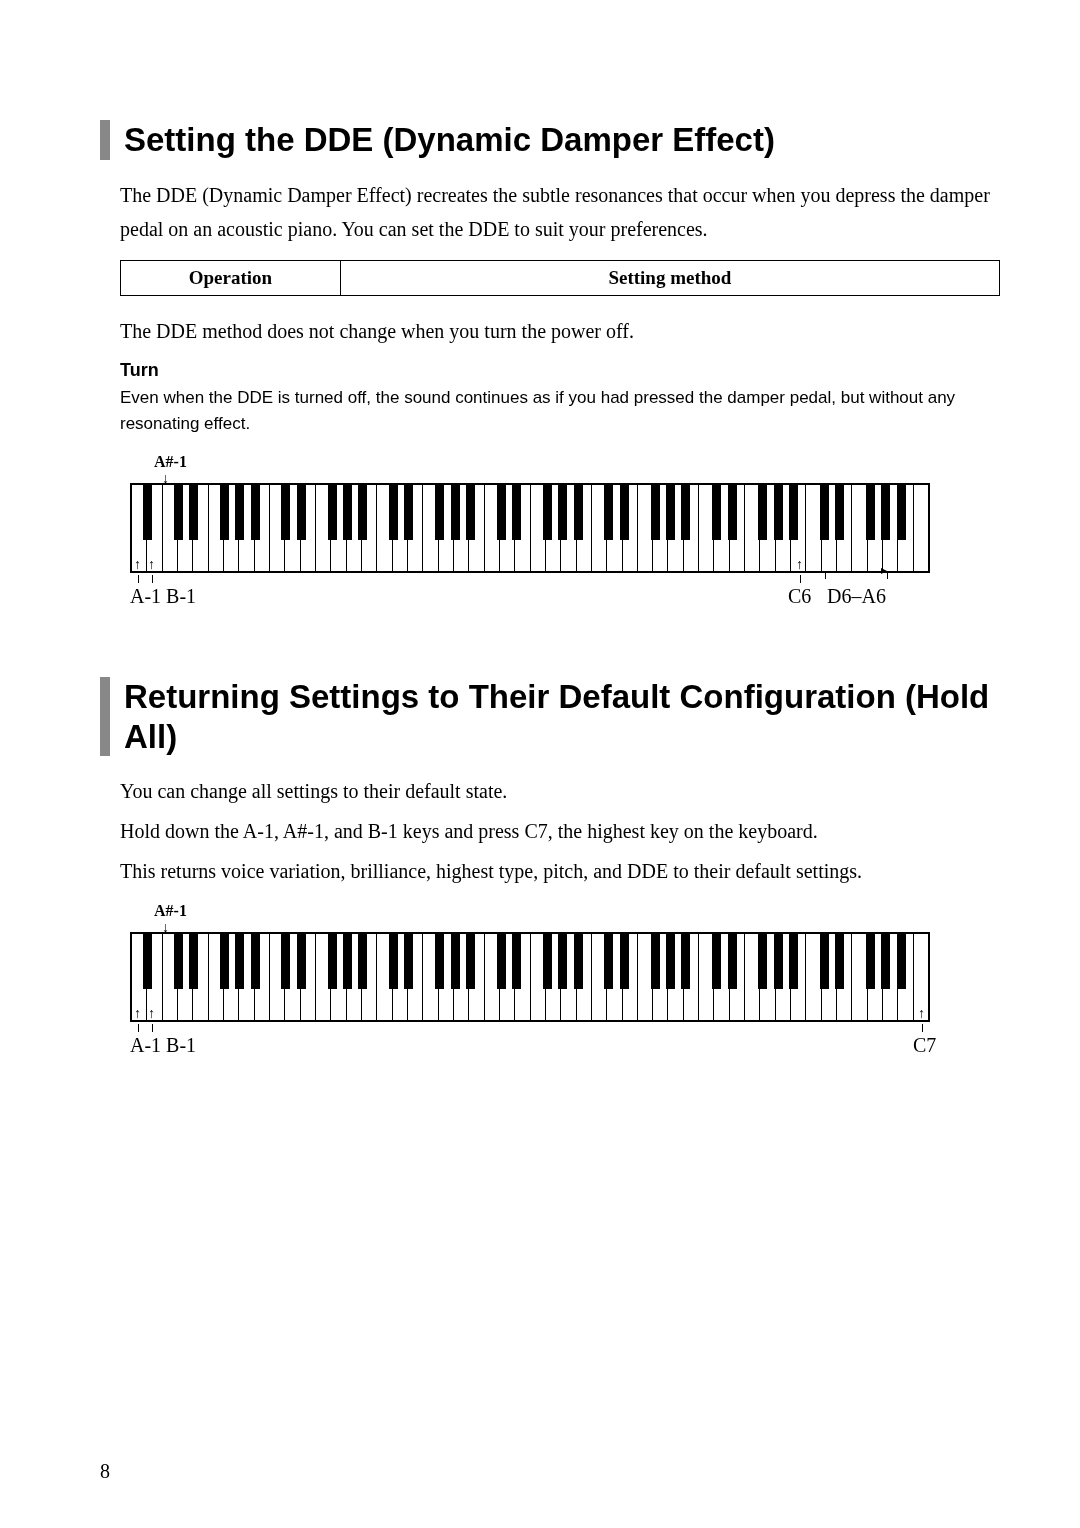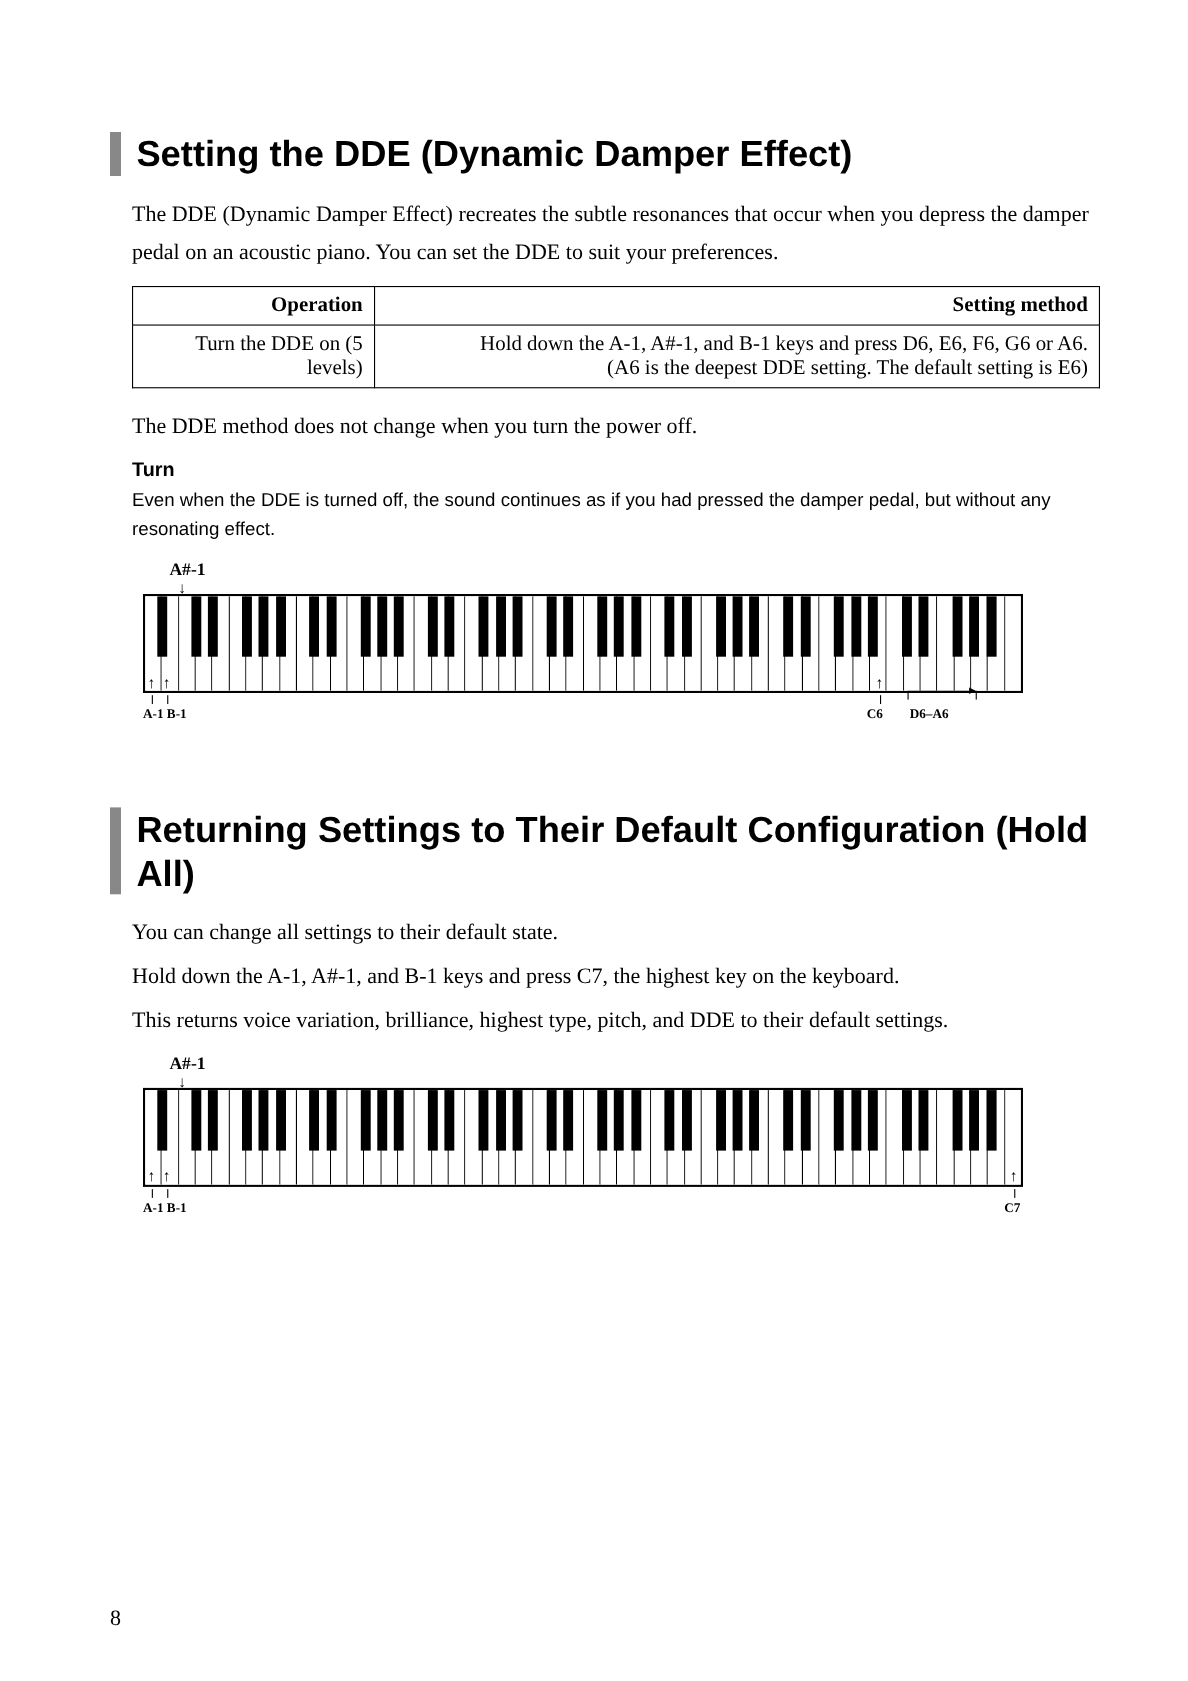--- a/index.html
+++ b/index.html
@@ -31,21 +31,21 @@
   }
   table {
     border-collapse: collapse;
     width: 100%;
     margin: 14px 0 10px 20px;
     width: calc(100% - 20px);
   }
   th, td {
     border: 1px solid #000;
     padding: 6px 10px;
-    text-align: right;
+    text-align: center;
     vertical-align: top;
     font-size: 19px;
   }
   th {
     font-weight: bold;
     font-family: Georgia, serif;
     background: #fff;
   }
   .note-heading {
     font-family: Arial, Helvetica, sans-serif;
@@ -65,22 +65,22 @@
     width: 800px;
   }
   .kbd-label-top {
     font-family: Georgia, serif;
     font-weight: bold;
     font-size: 16px;
     position: absolute;
   }
   .kbd-label-bot {
     font-family: Georgia, serif;
-    font-weight: bold;
-    font-size: 12px;
+    font-weight: normal;
+    font-size: 20px;
     position: absolute;
   }
   .keyboard {
     border: 2px solid #000;
     height: 90px;
     width: 800px;
     position: relative;
     background: #fff;
     overflow: hidden;
   }
@@ -143,25 +143,20 @@
 
 <h1>Setting the DDE (Dynamic Damper Effect)</h1>
 
 <p class="body">The DDE (Dynamic Damper Effect) recreates the subtle resonances that occur when you depress the damper pedal on an acoustic piano. You can set the DDE to suit your preferences.</p>
 
 <table>
   <tbody>
       <tr>
     <th style="width:25%;">Operation</th>
     <th>Setting method</th>
-  </tr>
-  <tr>
-    <td>Turn the DDE on (5 levels)</td>
-    <td style="white-space:pre-line;">Hold down the A-1, A#-1, and B-1 keys and press D6, E6, F6, G6 or A6.
-(A6 is the deepest DDE setting. The default setting is E6)</td>
   </tr>
 </tbody>
   </table>
 
 <p class="body" style="margin-top:18px;">The DDE method does not change when you turn the power off.</p>
 
 <div class="note-heading">Turn</div>
 <div class="note-body">Even when the DDE is turned off, the sound continues as if you had pressed the damper pedal, but without any resonating effect.</div>
 
 <div class="kbd-wrap" style="height:150px;">

